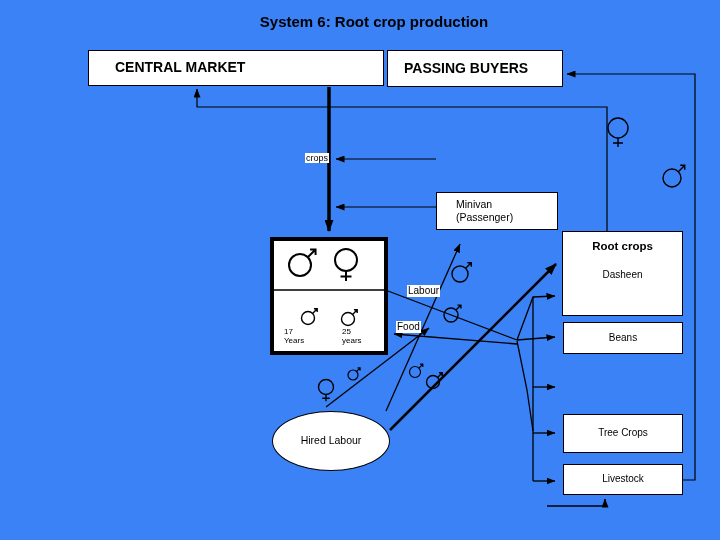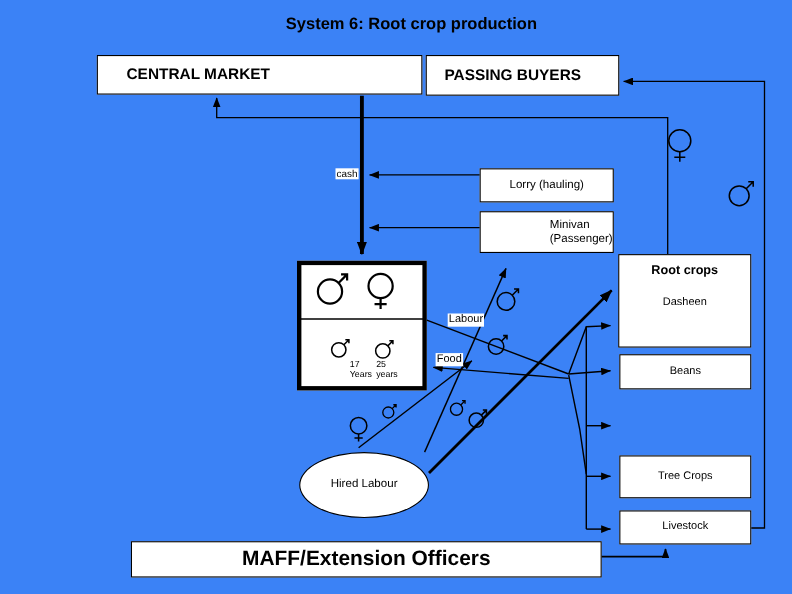--- a/index.html
+++ b/index.html
@@ -24,43 +24,37 @@
 
 <div class="canvas">
   <div class="title">System 6: Root crop production</div>
   <div id="nodes-layer">
       <div class="node" style="left: 88px; top: 50px; width: 296px; height: 36px; align-items: flex-start; padding-left: 26px;">
         <div class="nlabel" style="font-size: 14px; font-weight: bold;">CENTRAL MARKET</div>
       </div>
       <div class="node" style="left: 387px; top: 50px; width: 176px; height: 37px; align-items: flex-start; padding-left: 16px;">
         <div class="nlabel" style="font-size: 14px; font-weight: bold;">PASSING BUYERS</div>
       </div>
-      <div class="node" style="left: 436px; top: 153px; width: 122px; height: 31px; align-items: center;">
-        <div class="nlabel" style="font-size: 10.5px;">Lorry (hauling)</div>
-      </div>
-      <div class="node" style="left: 436px; top: 192px; width: 122px; height: 38px; align-items: flex-end; padding-left: 19px;">
+      <div class="node" style="left: 436px; top: 192px; width: 122px; height: 38px; align-items: flex-start; padding-left: 19px;">
         <div class="nlabel" style="font-size: 10.5px;">Minivan
 (Passenger)</div>
       </div>
       <div class="node thick" style="left: 270px; top: 237px; width: 118px; height: 118px; align-items: center;"></div>
       <div class="node labelTop" style="left: 562px; top: 231px; width: 121px; height: 85px; align-items: center;">
         <div class="nlabel" style="font-size: 11.5px; font-weight: bold;">Root crops</div>
         <div class="nsublabel" style="font-size: 10px;">Dasheen</div>
       </div>
       <div class="node" style="left: 563px; top: 322px; width: 120px; height: 32px; align-items: center;">
         <div class="nlabel" style="font-size: 10px;">Beans</div>
       </div>
       <div class="node" style="left: 563px; top: 414px; width: 120px; height: 39px; align-items: center;">
         <div class="nlabel" style="font-size: 10px;">Tree Crops</div>
       </div>
       <div class="node" style="left: 563px; top: 464px; width: 120px; height: 31px; align-items: center;">
         <div class="nlabel" style="font-size: 10px;">Livestock</div>
-      </div>
-      <div class="node" style="left: 119px; top: 492px; width: 428px; height: 33px; align-items: center;">
-        <div class="nlabel" style="font-size: 19px; font-weight: bold;">MAFF/Extension Officers</div>
       </div>
       <div class="node ellipse" style="left: 272px; top: 411px; width: 118px; height: 60px; align-items: center;">
         <div class="nlabel" style="font-size: 10.5px;">Hired Labour</div>
       </div>
     </div>
   <svg id="lines-layer" width="720" height="540" viewBox="0 0 720 540">
     <defs>
       <marker id="ah" markerWidth="9" markerHeight="7" refX="8.5" refY="3.5" orient="auto" markerUnits="userSpaceOnUse">
         <path d="M0,0 L9,3.5 L0,7 z" fill="#000"></path>
       </marker>
@@ -130,21 +124,21 @@
       <g>
         <circle cx="618" cy="128" r="10" fill="none" stroke="#000000" stroke-width="1.4"></circle>
         <path d="M618,138 L618,147 M613,142.95 L623,142.95" fill="none" stroke="#000000" stroke-width="1.4"></path>
       </g>
       <g>
         <circle cx="672" cy="178" r="9" fill="none" stroke="#000000" stroke-width="1.4"></circle>
         <path d="M678.363961030679,171.63603896932108 L684.727922061358,165.27207793864216 M680.227922061358,165.27207793864216 L684.727922061358,165.27207793864216 L684.727922061358,169.77207793864216" fill="none" stroke="#000000" stroke-width="1.4"></path>
       </g>
     </svg>
   <div id="labels-layer">
-      <div class="flabel bg" style="left: 305px; top: 153px; font-size: 9px;">cash</div>
+      <div class="flabel bg" style="left: 305px; top: 153px; font-size: 9px;">crops</div>
       <div class="flabel bg" style="left: 407px; top: 285px; font-size: 10px;">Labour</div>
       <div class="flabel bg" style="left: 396px; top: 321px; font-size: 10px;">Food</div>
-      <div class="flabel" style="left: 318px; top: 327px; font-size: 8px;">17
+      <div class="flabel" style="left: 284px; top: 327px; font-size: 8px;">17
 Years</div>
       <div class="flabel" style="left: 342px; top: 327px; font-size: 8px;">25
 years</div>
     </div>
 </div>
 
 </body></html>

